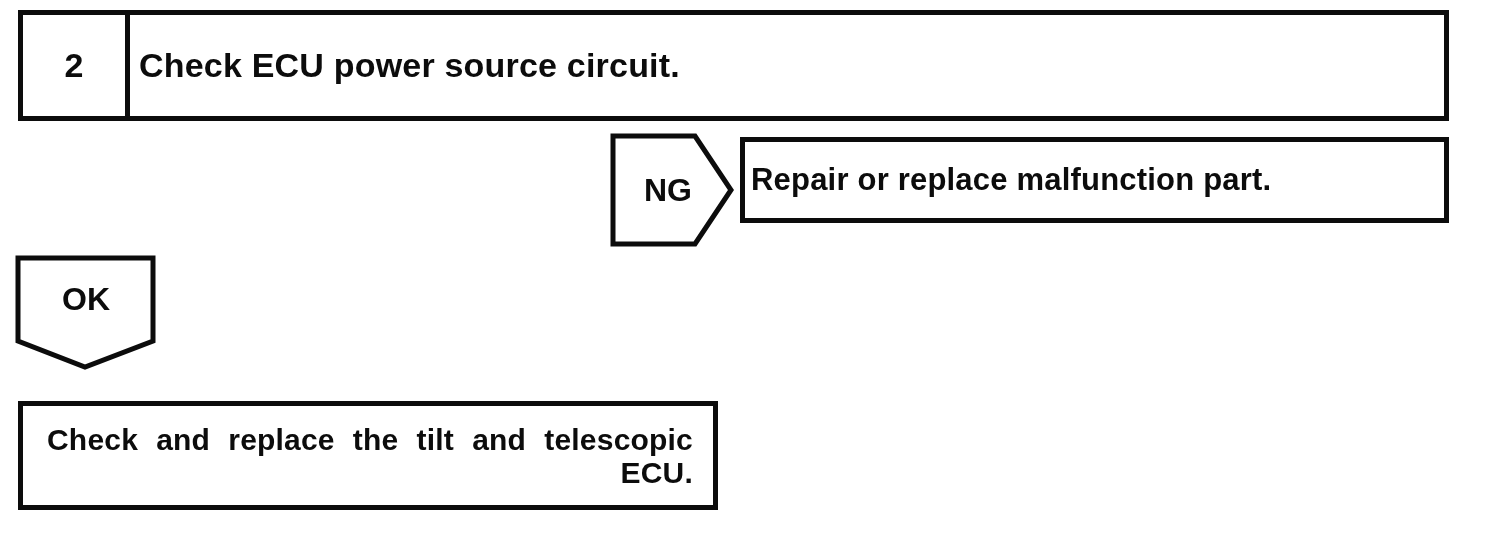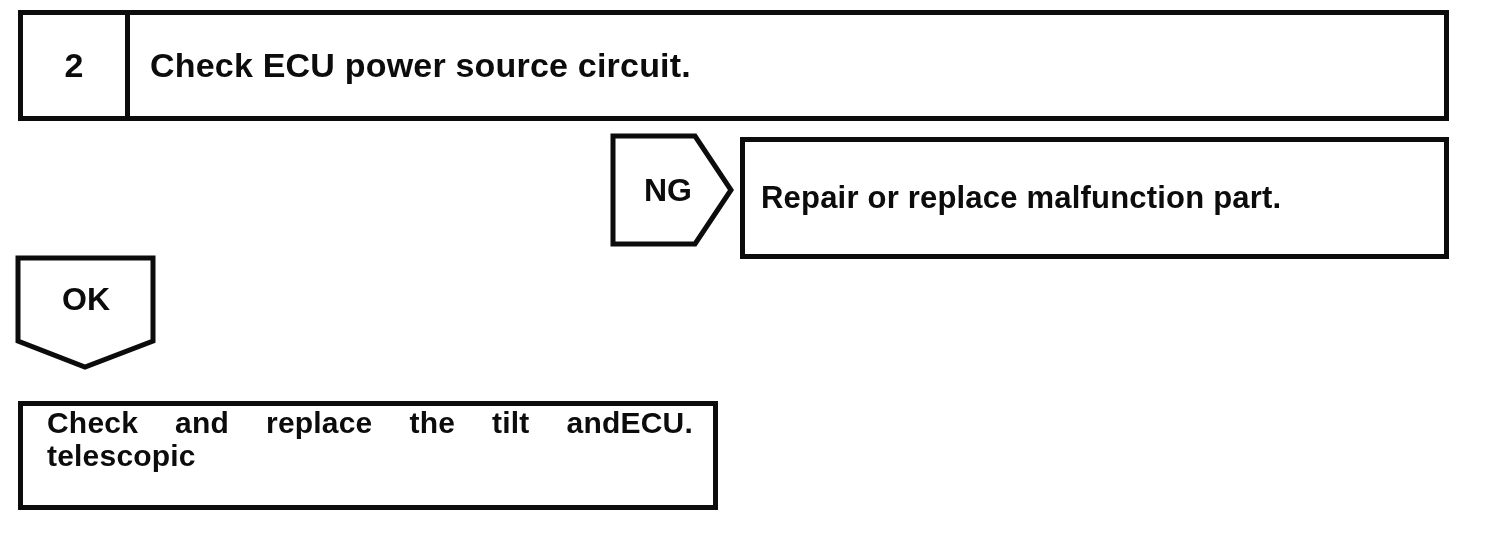--- a/index.html
+++ b/index.html
@@ -37,39 +37,39 @@
     display: flex;
     align-items: center;
     justify-content: center;
     font-size: 34px;
     font-weight: 700;
   }
   .step-text {
     flex: 1;
     display: flex;
     align-items: center;
-    padding-left: 20px;
+    padding-left: 9px;
     font-size: 34px;
     font-weight: 700;
     letter-spacing: 0.2px;
   }
   
   .ng-pentagon {
     position: absolute;
     left: 610px;
     top: 133px;
   }
   .action-box {
     left: 740px;
     top: 137px;
     width: 709px;
-    height: 122px;
+    height: 86px;
     display: flex;
     align-items: center;
-    padding-left: 16px;
+    padding-left: 6px;
     font-size: 31px;
     font-weight: 700;
     letter-spacing: 0.2px;
   }
   
   .ok-pentagon {
     position: absolute;
     left: 15px;
     top: 255px;
   }
@@ -85,21 +85,21 @@
     font-weight: 700;
     fill: #0c0c0c;
   }
   
   .result-box {
     left: 18px;
     top: 401px;
     width: 700px;
     height: 109px;
     display: flex;
-    flex-direction: row;
+    flex-direction: column;
     justify-content: center;
     padding: 0 20px 0 24px;
     font-size: 30px;
     font-weight: 700;
     line-height: 33px;
     letter-spacing: 0.2px;
   }
   .result-line-justify {
     text-align: justify;
     text-align-last: justify;

